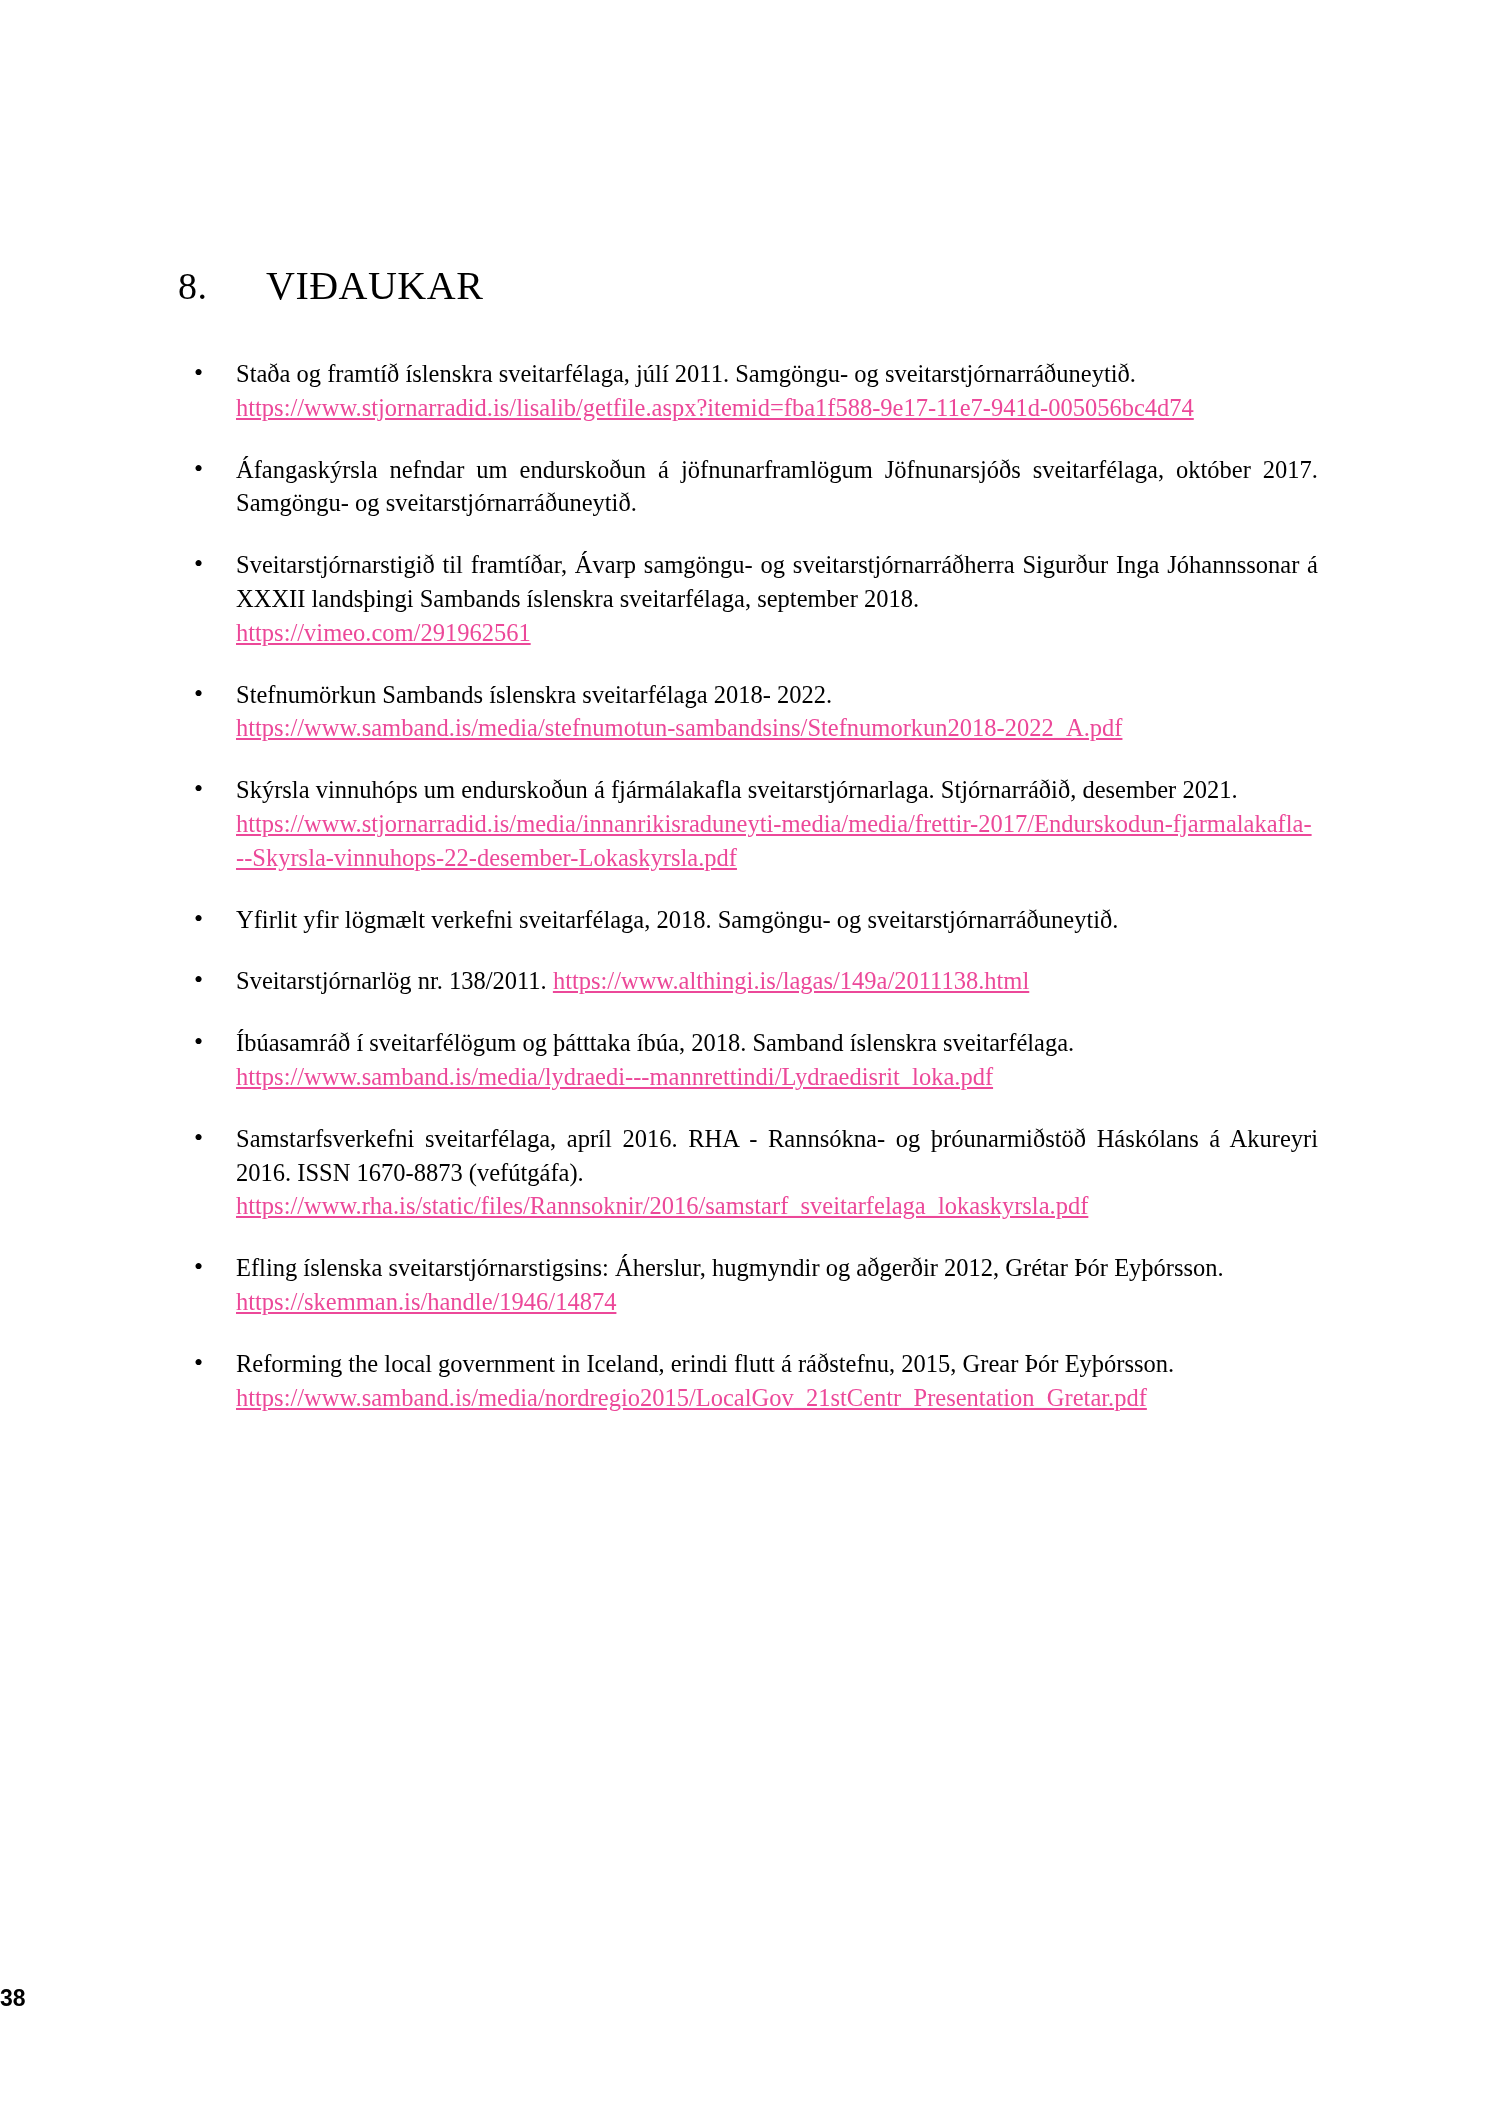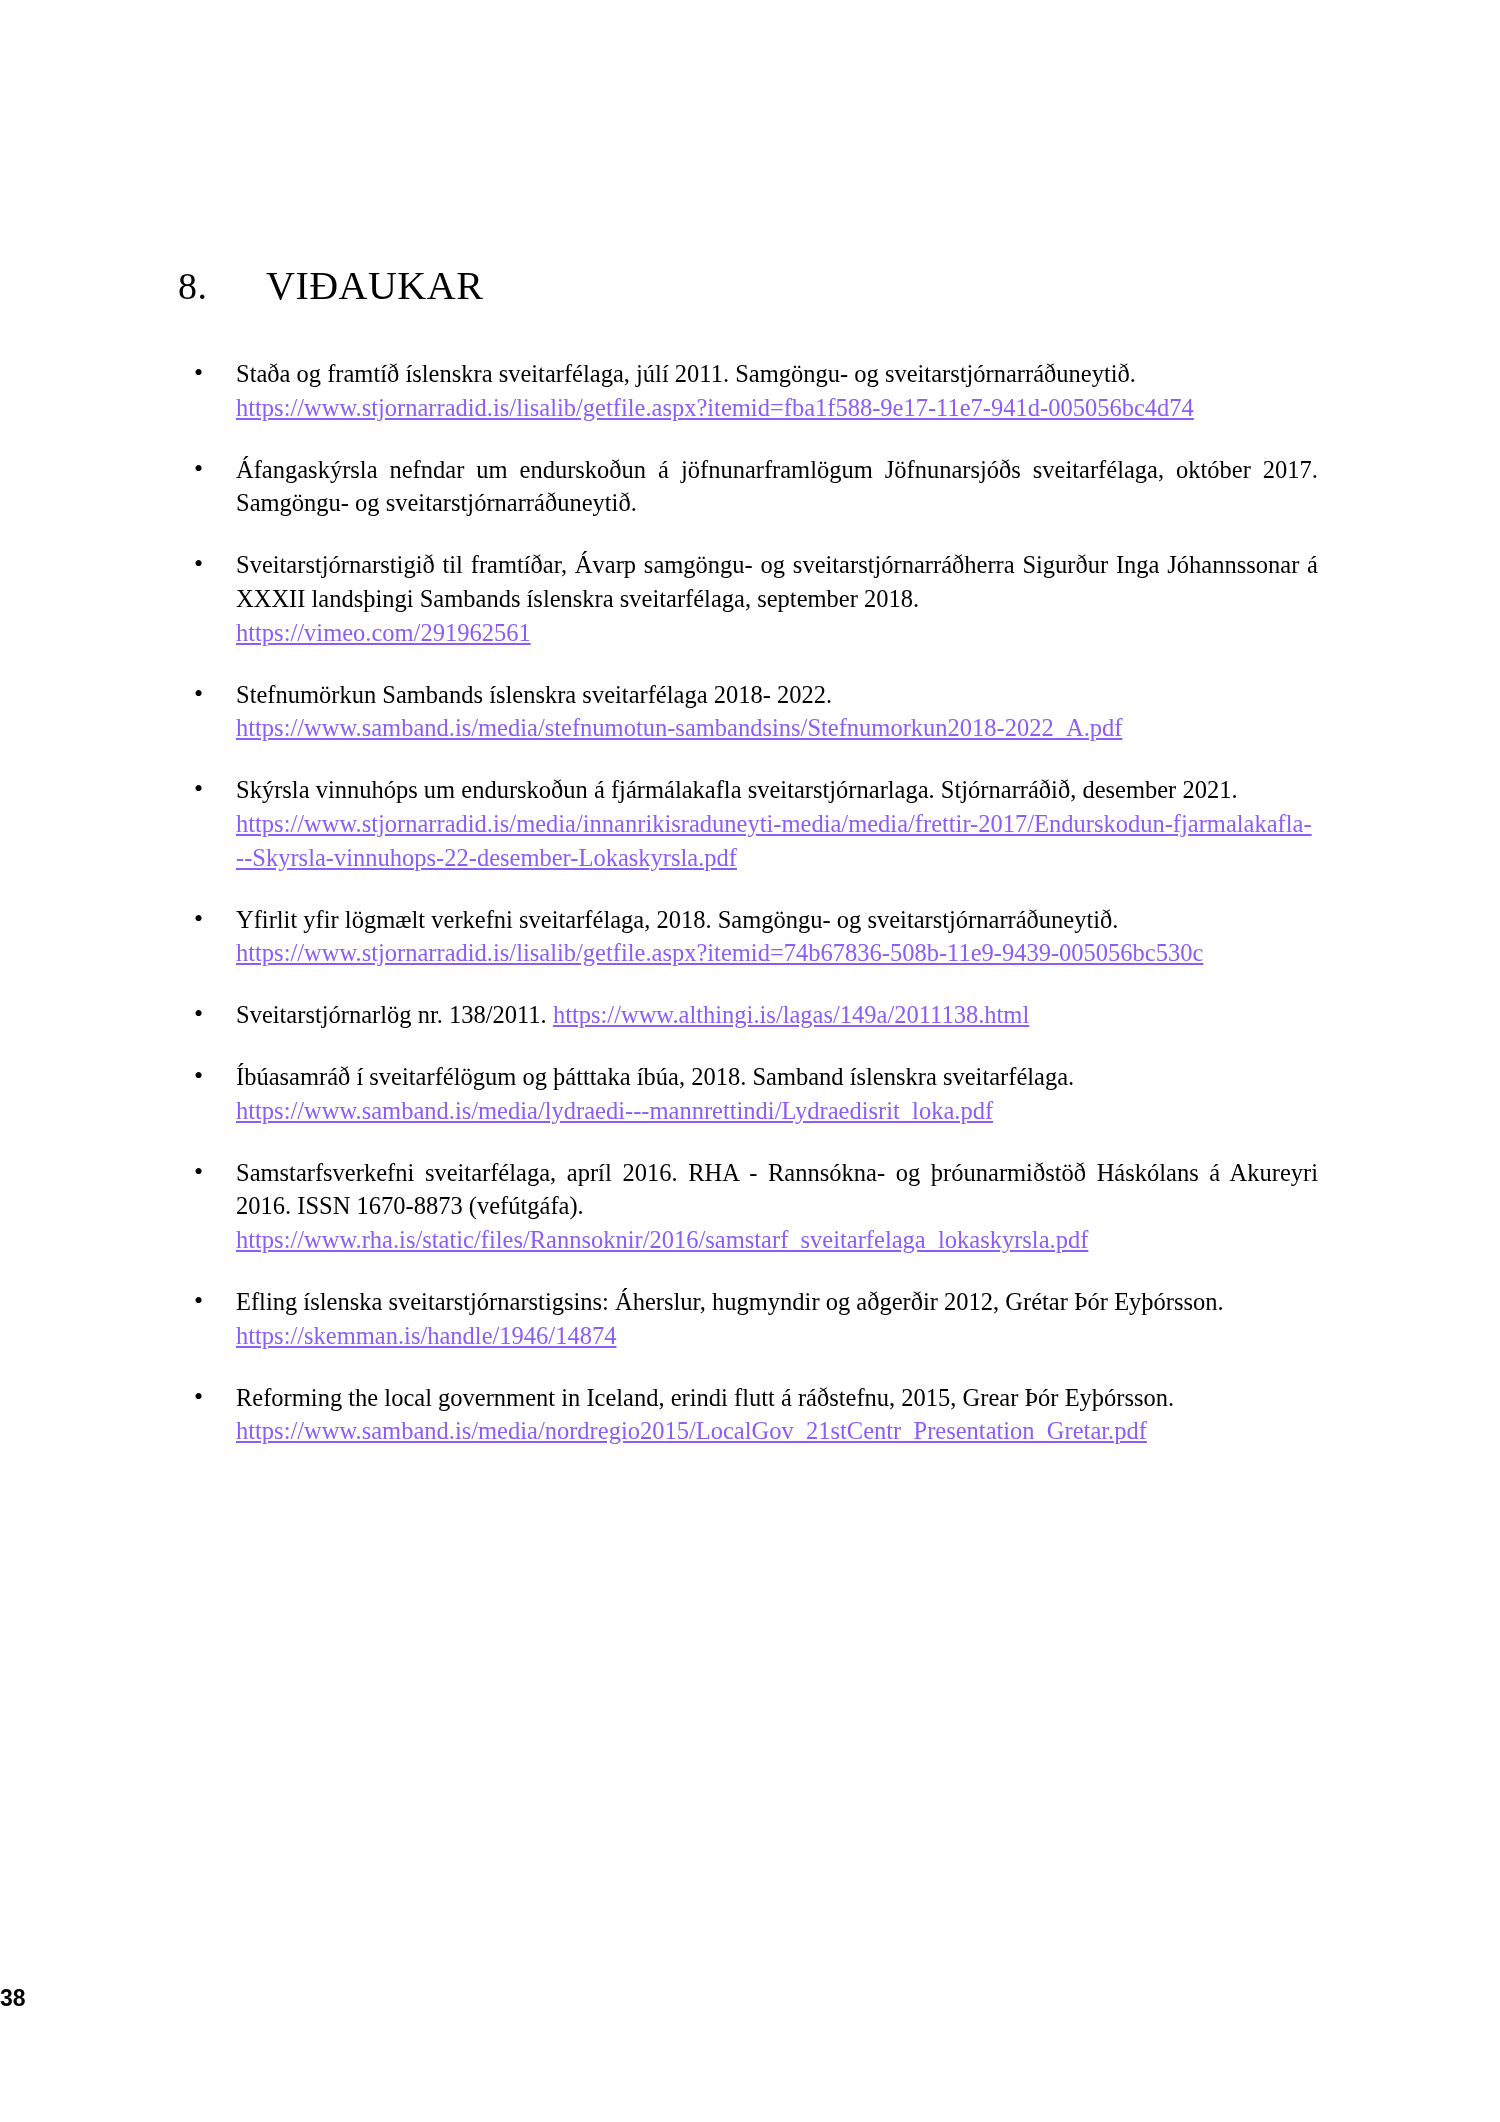--- a/index.html
+++ b/index.html
@@ -63,21 +63,21 @@
     position: absolute;
     left: 16px;
     top: -2px;
     font-size: 26px;
     line-height: 1.38;
   }
   .entry-text {
     display: inline;
   }
   a.link {
-    color: #8b5cf6;
+    color: #ec4899;
     text-decoration: underline;
     word-break: break-all;
   }
   .link-block {
     display: block;
   }
   .inline-link {
     display: inline;
   }
   .pagenum {
@@ -101,21 +101,21 @@
       <span class="num">8.</span>
       <span class="title">VIÐAUKAR</span>
     </h1>
 
     <ul class="refs">
         <li><span class="entry-text">Staða og framtíð íslenskra sveitarfélaga, júlí 2011. Samgöngu- og sveitarstjórnarráðuneytið.</span><a class="link link-block" href="#">https://www.stjornarradid.is/lisalib/getfile.aspx?itemid=fba1f588-9e17-11e7-941d-005056bc4d74</a></li>
         <li><span class="entry-text">Áfangaskýrsla nefndar um endurskoðun á jöfnunarframlögum Jöfnunarsjóðs sveitarfélaga, október  2017. Samgöngu- og sveitarstjórnarráðuneytið.</span></li>
         <li><span class="entry-text">Sveitarstjórnarstigið til framtíðar, Ávarp samgöngu- og sveitarstjórnarráðherra Sigurður Inga Jóhannssonar á XXXII landsþingi Sambands íslenskra sveitarfélaga, september 2018.</span><a class="link link-block" href="#">https://vimeo.com/291962561</a></li>
         <li><span class="entry-text">Stefnumörkun Sambands íslenskra sveitarfélaga 2018- 2022.</span><a class="link link-block" href="#">https://www.samband.is/media/stefnumotun-sambandsins/Stefnumorkun2018-2022_A.pdf</a></li>
         <li><span class="entry-text">Skýrsla vinnuhóps um endurskoðun á fjármálakafla sveitarstjórnarlaga. Stjórnarráðið, desember 2021.</span><a class="link link-block" href="#">https://www.stjornarradid.is/media/innanrikisraduneyti-media/media/frettir-2017/Endurskodun-fjarmalakafla---Skyrsla-vinnuhops-22-desember-Lokaskyrsla.pdf</a></li>
-        <li><span class="entry-text">Yfirlit yfir lögmælt verkefni sveitarfélaga, 2018. Samgöngu- og sveitarstjórnarráðuneytið.</span><a class="link link-block" href="#">https://www.stjornarradid.is/lisalib/getfile.aspx?itemid=74b67836-508b-11e9-9439-005056bc530c</a></li>
+        <li><span class="entry-text">Yfirlit yfir lögmælt verkefni sveitarfélaga, 2018. Samgöngu- og sveitarstjórnarráðuneytið.</span></li>
         <li><span class="entry-text">Sveitarstjórnarlög nr. 138/2011. </span><a class="link inline-link" href="#">https://www.althingi.is/lagas/149a/2011138.html</a></li>
         <li><span class="entry-text">Íbúasamráð í sveitarfélögum og þátttaka íbúa, 2018. Samband íslenskra sveitarfélaga.</span><a class="link link-block" href="#">https://www.samband.is/media/lydraedi---mannrettindi/Lydraedisrit_loka.pdf</a></li>
         <li><span class="entry-text">Samstarfsverkefni sveitarfélaga, apríl 2016. RHA - Rannsókna- og þróunarmiðstöð Háskólans á Akureyri 2016. ISSN 1670-8873 (vefútgáfa).</span><a class="link link-block" href="#">https://www.rha.is/static/files/Rannsoknir/2016/samstarf_sveitarfelaga_lokaskyrsla.pdf</a></li>
         <li><span class="entry-text">Efling íslenska sveitarstjórnarstigsins: Áherslur, hugmyndir og aðgerðir 2012, Grétar Þór Eyþórsson.</span><a class="link link-block" href="#">https://skemman.is/handle/1946/14874</a></li>
         <li><span class="entry-text">Reforming the local government in Iceland,  erindi flutt á ráðstefnu, 2015, Grear Þór Eyþórsson.</span><a class="link link-block" href="#">https://www.samband.is/media/nordregio2015/LocalGov_21stCentr_Presentation_Gretar.pdf</a></li>
       </ul>
 
   </div>
 
   <div class="pagenum">38</div>

